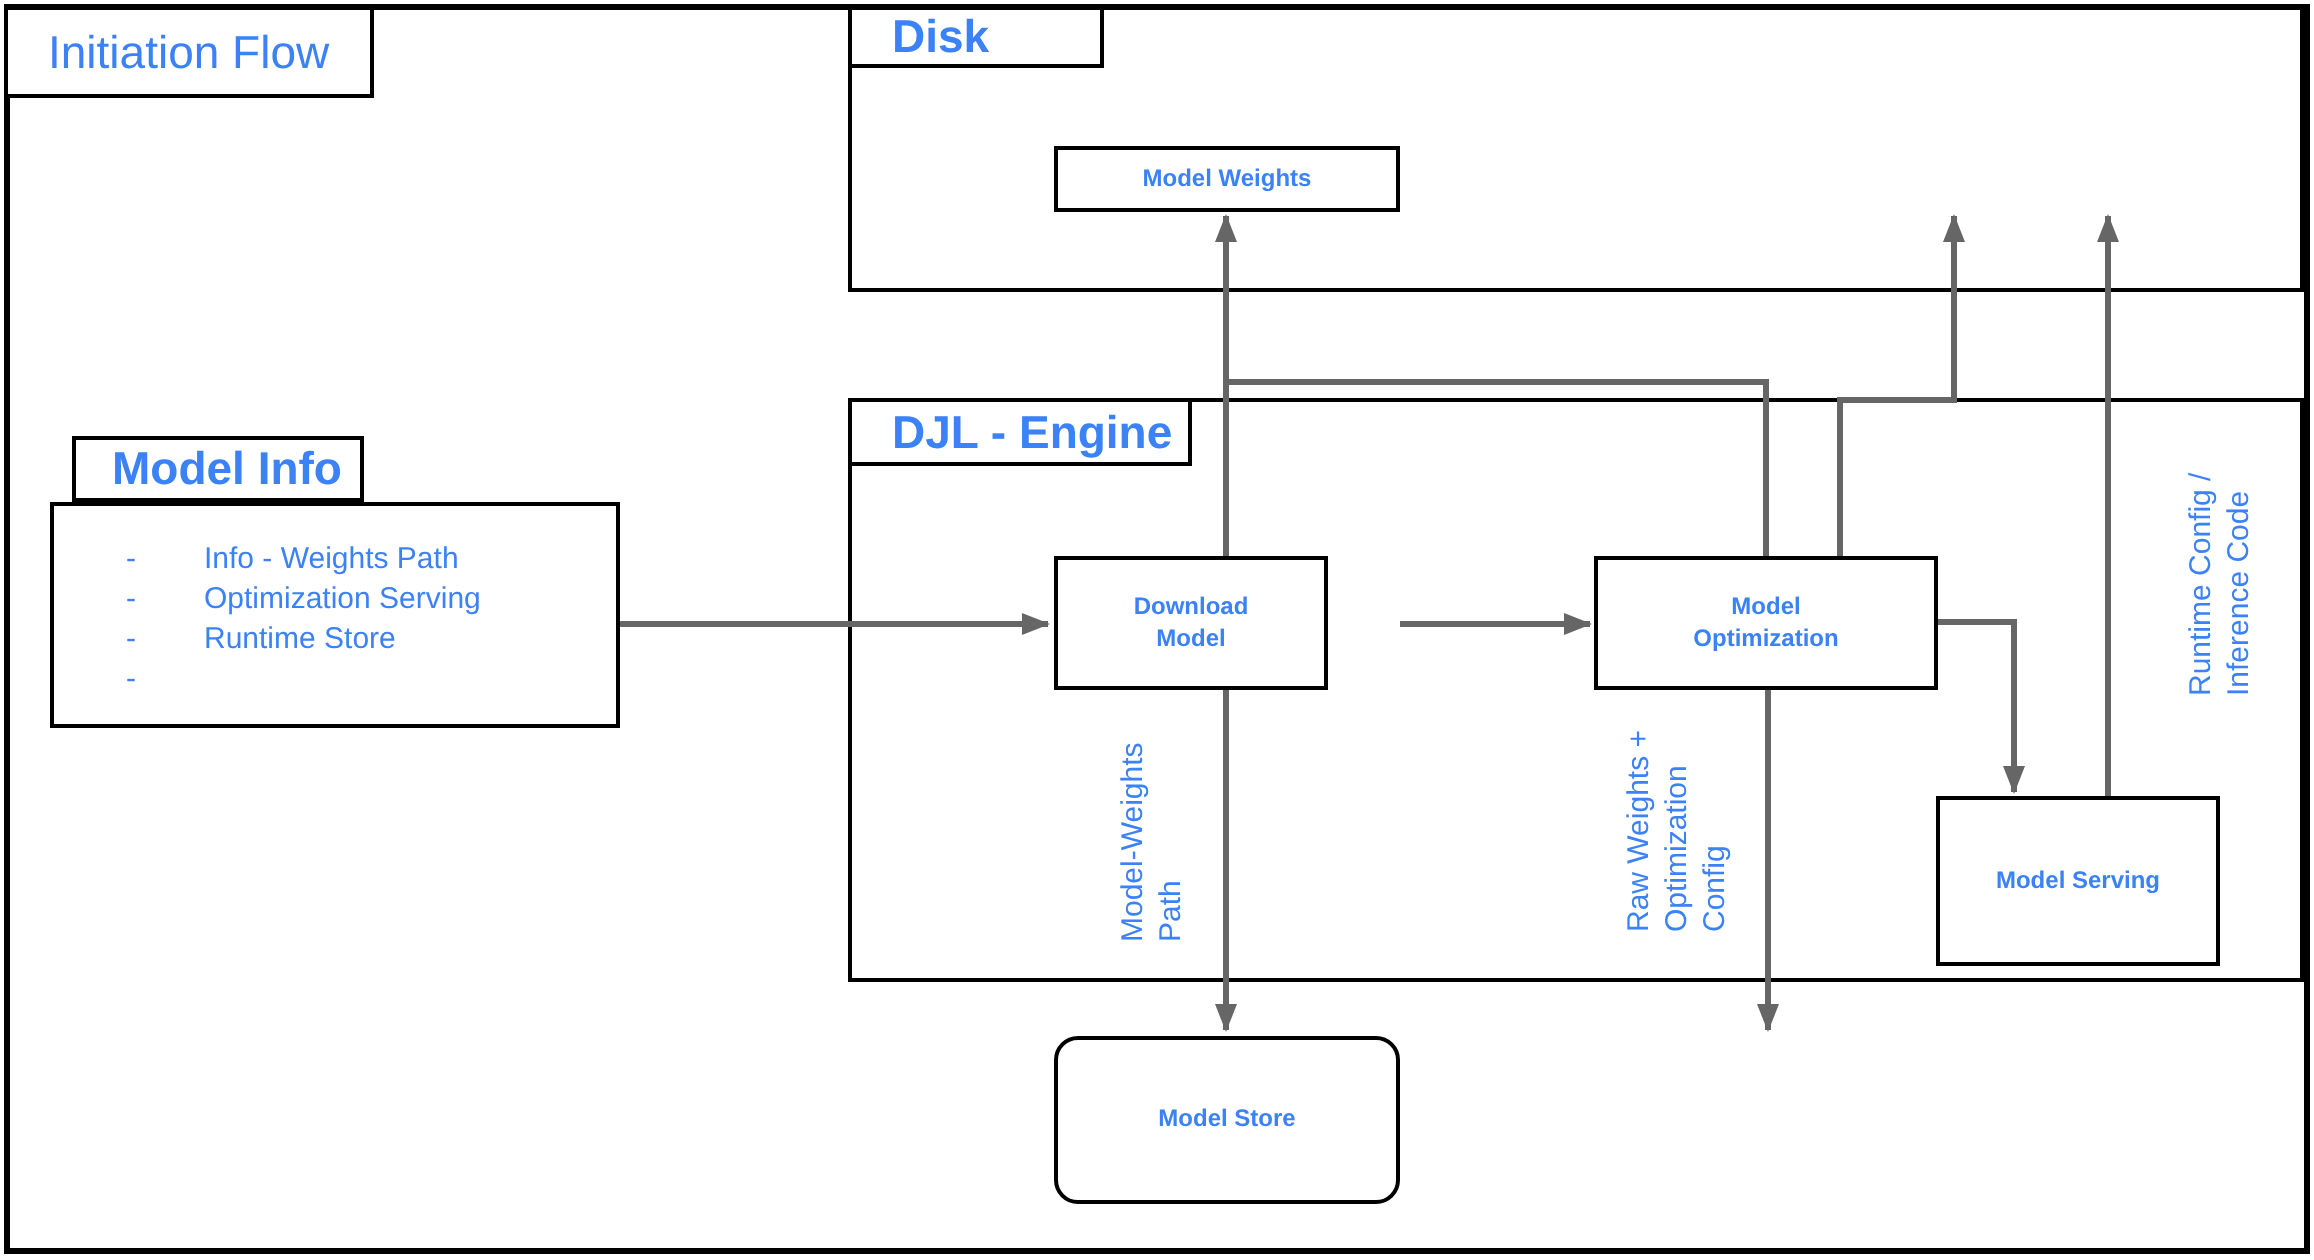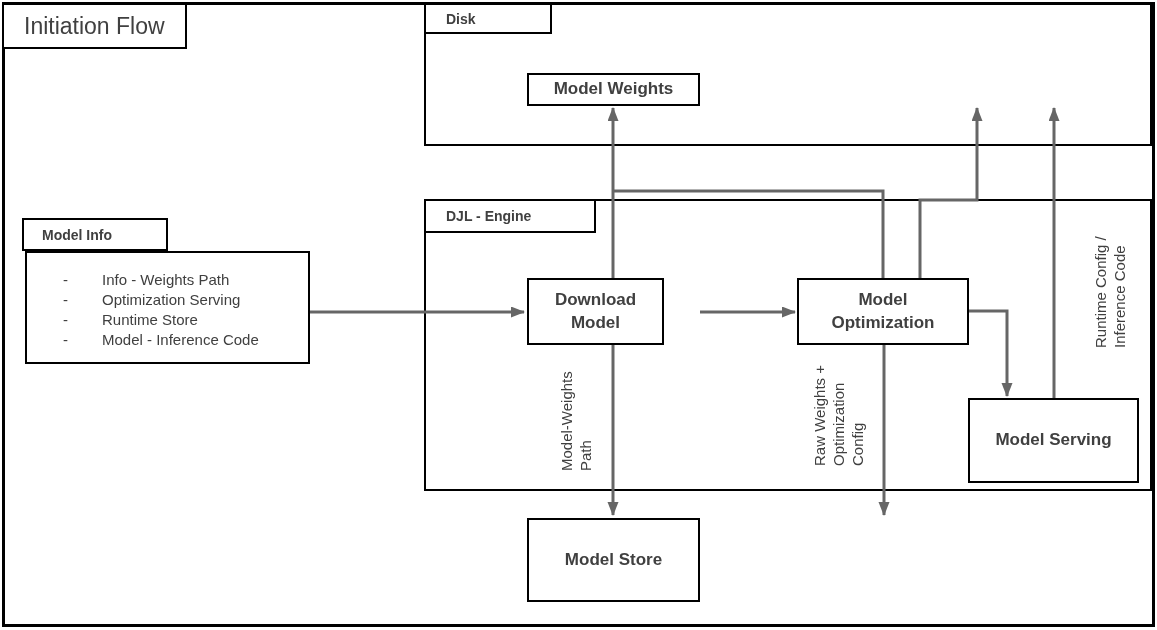--- a/index.html
+++ b/index.html
@@ -1,35 +1,35 @@
 <!DOCTYPE html>
 <html><head>
 <meta charset="utf-8">
 <style>
   html, body { margin:0; padding:0; background:#ffffff; }
   .canvas {
     position:relative; width:1157px; height:630px; background:#ffffff;
-    font-family:"Liberation Sans", sans-serif; color:#404040; overflow:hidden;
+    font-family:"Liberation Sans", sans-serif; color:#3b82f6; overflow:hidden;
   }
   .outer {
     position:absolute; left:2px; top:2px; width:1153px; height:625px;
     border:3px solid #000; box-sizing:border-box; z-index:0;
   }
   .box {
     position:absolute; background:#ffffff; border:2px solid #000;
     box-sizing:border-box; z-index:3;
   }
   .container { background:#ffffff; z-index:1; }
   .tab {
-    display:flex; align-items:center; font-weight:bold; font-size:14px;
+    display:flex; align-items:center; font-weight:bold; font-size:23px;
     padding-left:20px; z-index:3;
   }
   .node {
     display:flex; align-items:center; justify-content:center; text-align:center;
-    font-weight:bold; font-size:17px; line-height:1.3; white-space:pre-line;
+    font-weight:bold; font-size:12px; line-height:1.3; white-space:pre-line;
     z-index:3;
   }
   .title-box {
     display:flex; align-items:center; font-size:23px; font-weight:normal;
     padding-left:20px; z-index:3;
   }
   .connectors { position:absolute; left:0; top:0; z-index:2; pointer-events:none; }
   .mi-list { padding-top:17px; font-size:15px; line-height:20px; }
   .mi-row { display:flex; }
   .mi-dash { display:inline-block; padding-left:36px; width:39px; box-sizing:content-box; }
@@ -72,64 +72,63 @@
       <path d="M613,278 L613,108" marker-end="url(#arrow)"></path>
       <path d="M883,278 L883,191 L614,191"></path>
       <path d="M920,278 L920,200 L977,200 L977,108" marker-end="url(#arrow)"></path>
       <path d="M1054,398 L1054,108" marker-end="url(#arrow)"></path>
       <path d="M969,311 L1007,311 L1007,396" marker-end="url(#arrow)"></path>
       <path d="M613,345 L613,515" marker-end="url(#arrow)"></path>
       <path d="M884,345 L884,515" marker-end="url(#arrow)"></path>
     </g>
   </svg>
 
-  <div class="box tab" style="left:22px; top:218px; width:146px; height:33px; padding-left:18px;">
+  <div class="box tab" style="left:36px; top:218px; width:146px; height:33px; padding-left:18px;">
     <span>Model Info</span>
   </div>
   <div class="box" style="left:25px; top:251px; width:285px; height:113px;">
     <div class="mi-list">
       <div class="mi-row">
         <span class="mi-dash">-</span>
         <span>Info - Weights Path</span>
       </div>
       <div class="mi-row">
         <span class="mi-dash">-</span>
         <span>Optimization Serving</span>
       </div>
       <div class="mi-row">
         <span class="mi-dash">-</span>
         <span>Runtime Store</span>
       </div>
       <div class="mi-row">
         <span class="mi-dash">-</span>
-        <span>Model - Inference Code</span>
       </div>
     </div>
   </div>
 
   <div class="box node" style="left:527px; top:73px; width:173px; height:33px;">
     <span>Model Weights</span>
   </div>
 
 
   <div class="box node" style="left:527px; top:278px; width:137px; height:67px;">
     <span>Download
 Model</span>
   </div>
 
   <div class="box node" style="left:797px; top:278px; width:172px; height:67px;">
     <span>Model
 Optimization</span>
   </div>
 
-  <div class="box node" style="left:968px; top:398px; width:171px; height:85px;">
+  <div class="box node" style="left:968px; top:398px; width:142px; height:85px;">
     <span>Model Serving</span>
   </div>
 
-  <div class="box node" style="left:527px; top:518px; width:173px; height:84px;">
+  <div class="box node" style="left:527px; top:518px; width:173px; height:84px;border-radius:12px;">
     <span>Model Store</span>
   </div>
 
 
   <div class="vlabel" style="left:522px; top:396px; width:110px; height:40px;">Model-Weights
 Path</div>
 
   <div class="vlabel" style="left:787px; top:385px; width:104px; height:58px;">Raw Weights +
 Optimization
 Config</div>

